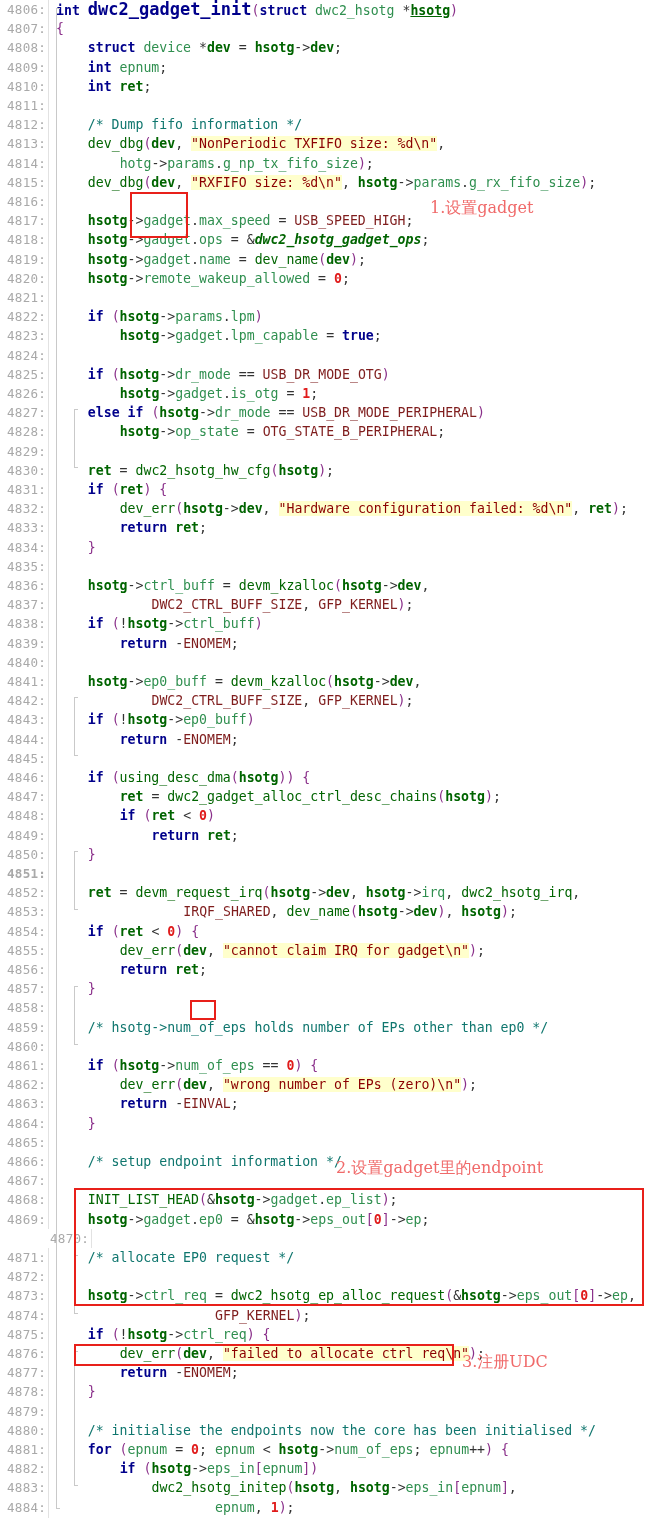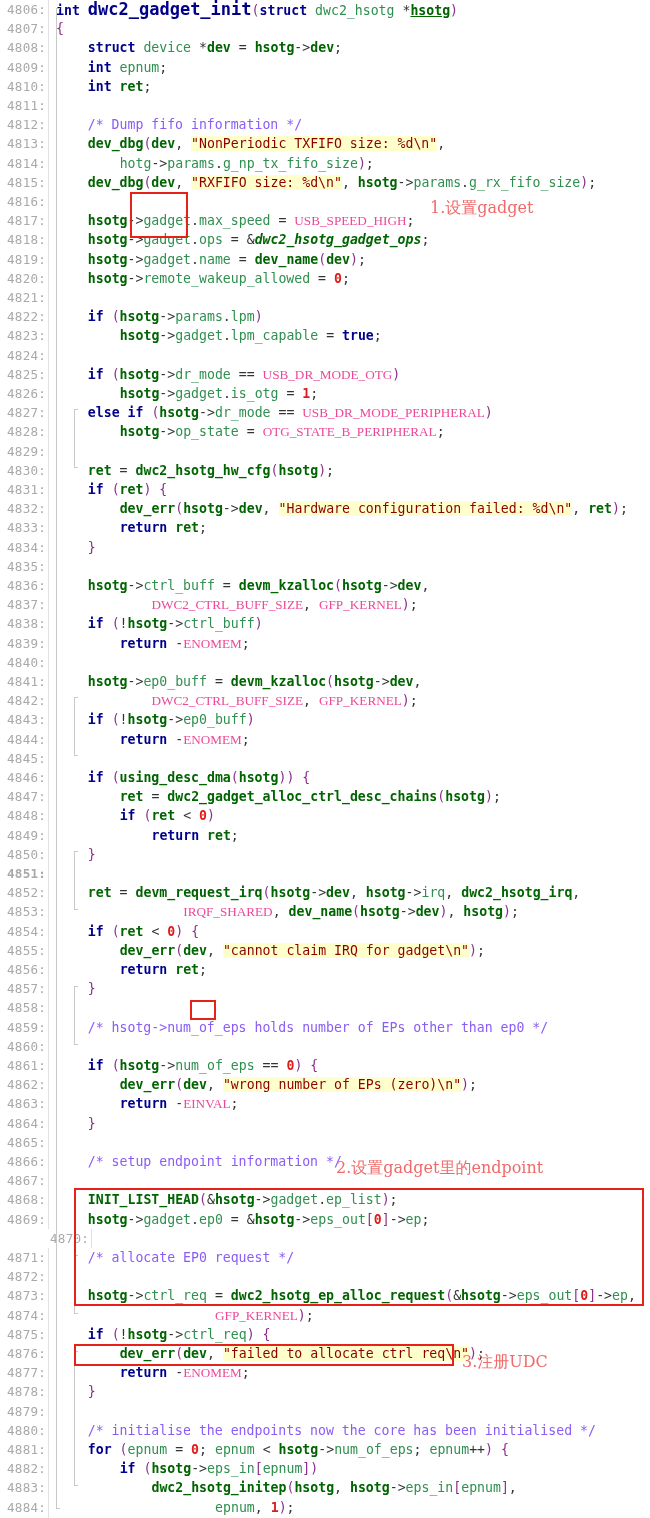--- a/index.html
+++ b/index.html
@@ -26,28 +26,28 @@
   }
   .code{
     position:absolute;left:56px;top:0;white-space:pre;
     font-size:13.2px;letter-spacing:0px;
     font-family:"DejaVu Sans Mono","Liberation Mono",monospace;
     color:#222222;
   }
 
   
   .kw   {color:#00008b;font-weight:bold;}                    
-  .fn   {color:#006400;font-weight:bold;}   
+  .fn   {color:#006400;font-weight:normal;}   
   .fni  {color:#006400;font-weight:bold;font-style:italic;}
   .var  {color:#006400;font-weight:bold;}
   .mem  {color:#2f8f4f;}
-  .cons {color:#ec4899;font-family:Liberation Serif, serif;}                    
+  .cons {color:#7f1d1d;}                    
   .num  {color:#e01b1b;font-weight:bold;}
   .str  {color:#8b0000;background:#ffffcc;}
-  .cmt  {color:#8b5cf6;}
+  .cmt  {color:#0f766e;}
   .pun  {color:#8a2f8a;}                    
   .op   {color:#333333;}
   .hdr  {color:#00008b;font-weight:bold;font-size:17px;}
   .uline{text-decoration:underline;}
 
   
   .guide{position:absolute;background:#c9c9c9;}
 
   
   .redbox{position:absolute;border:2px solid #e8201a;box-sizing:border-box;pointer-events:none;}

